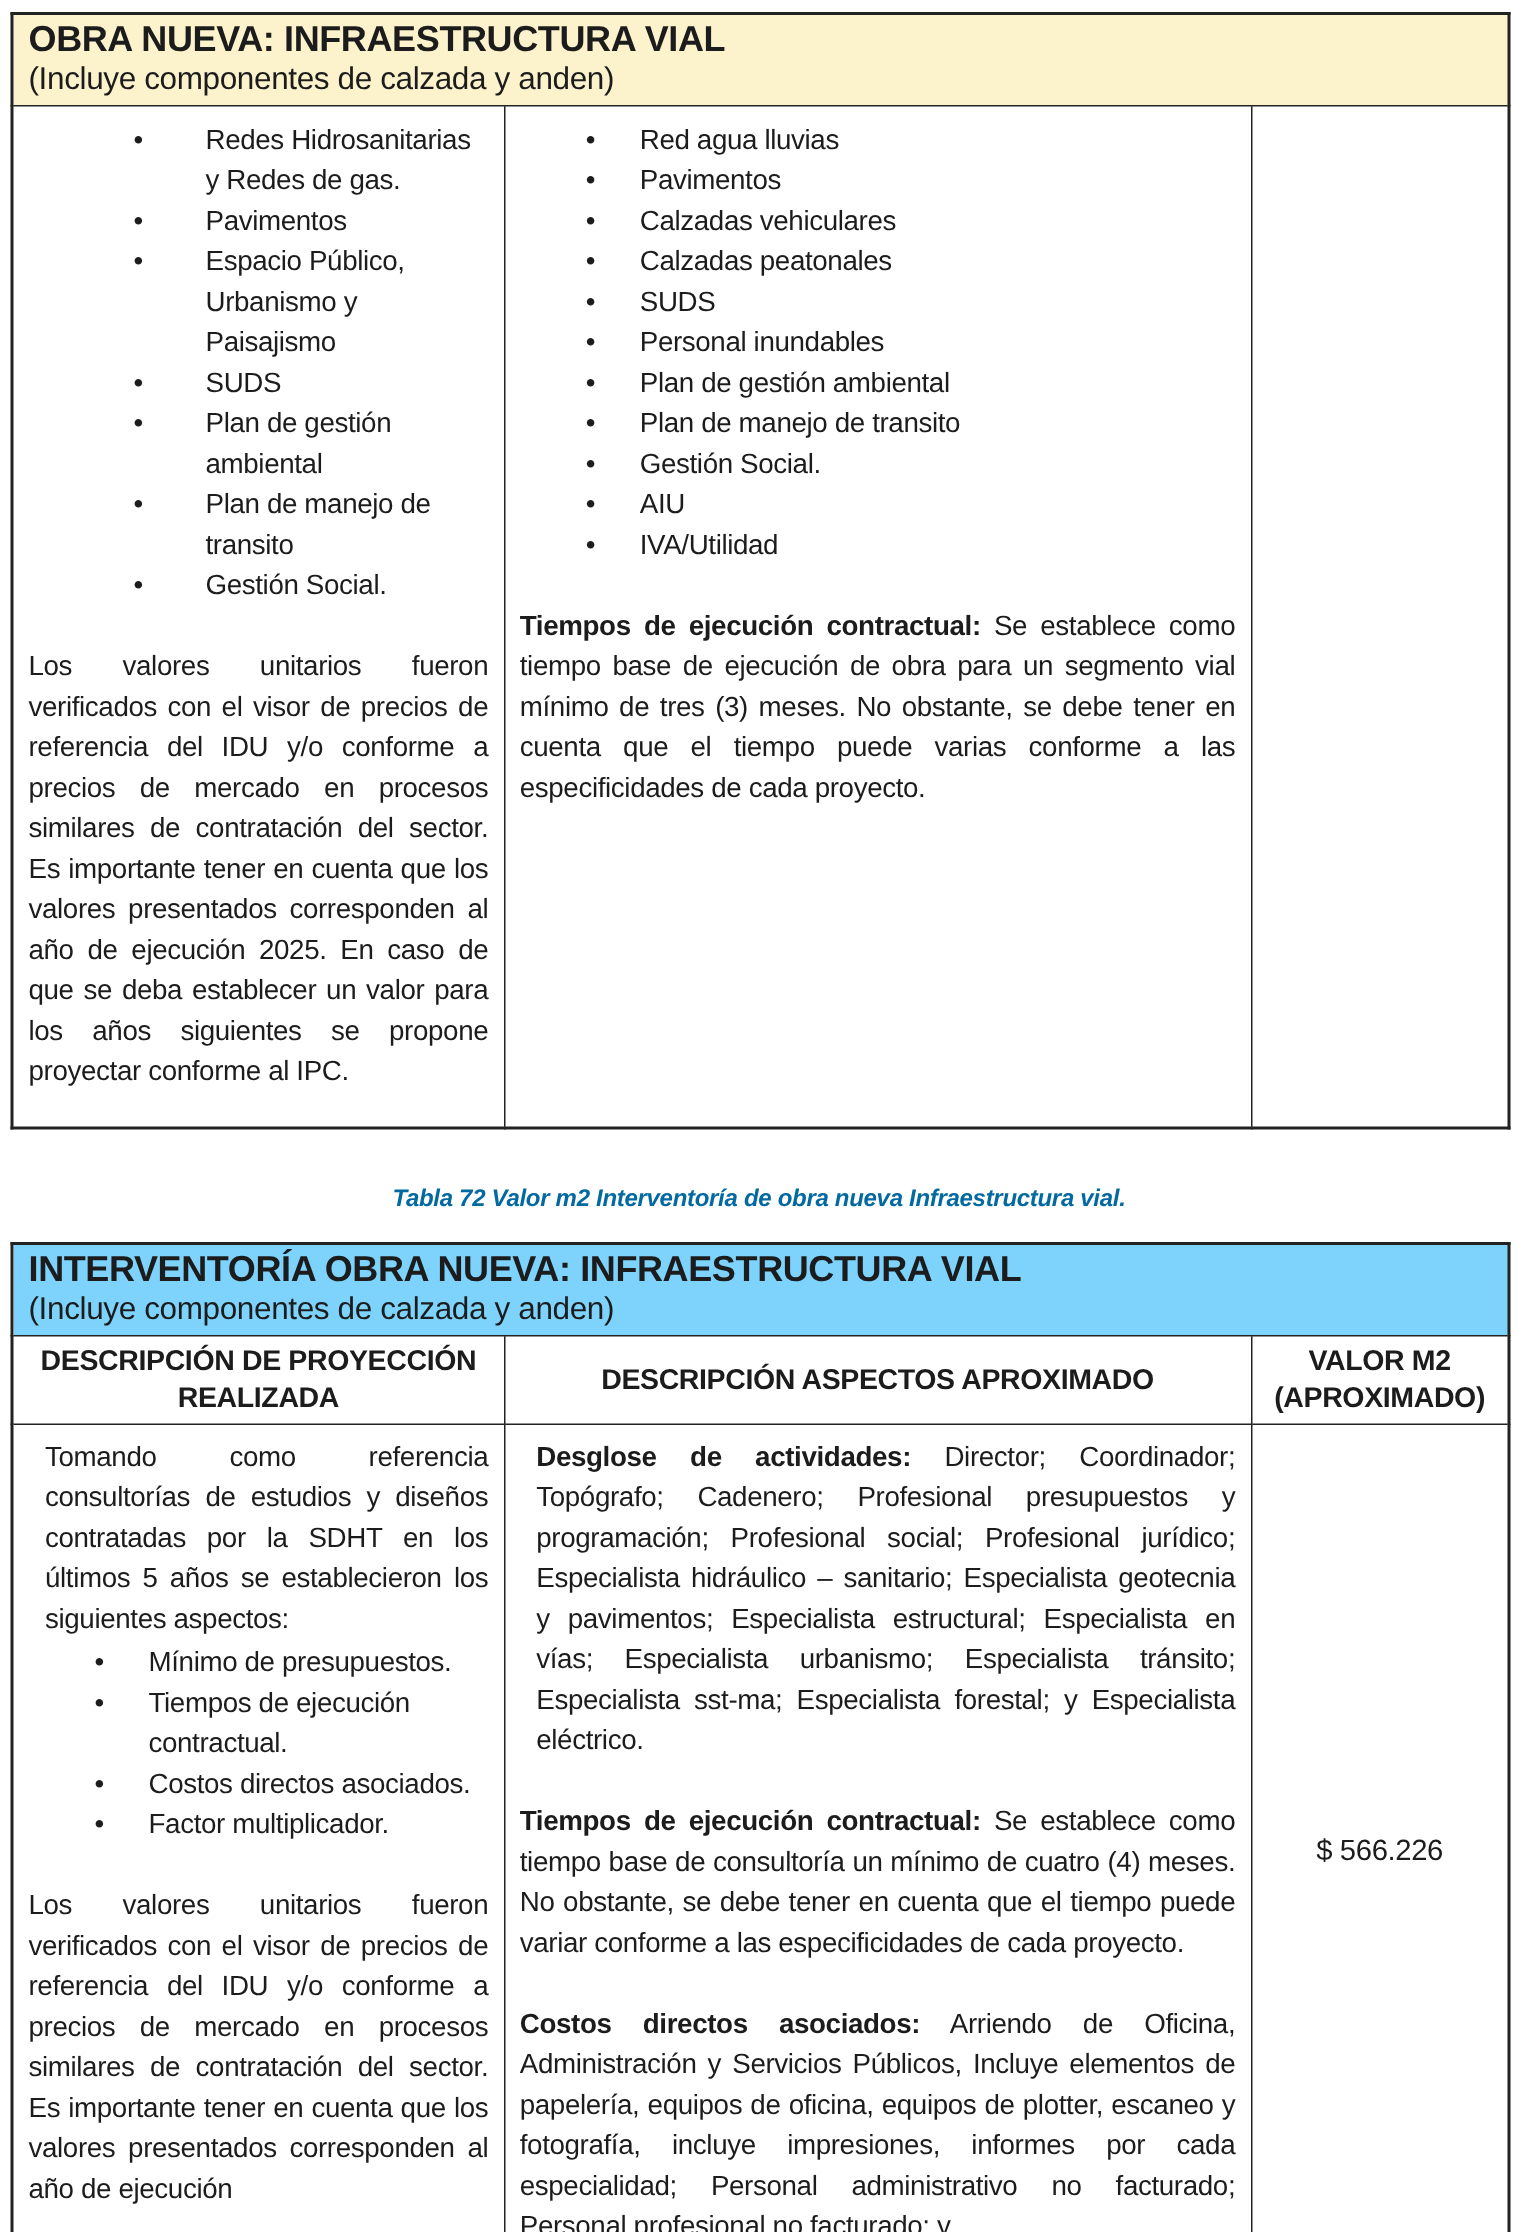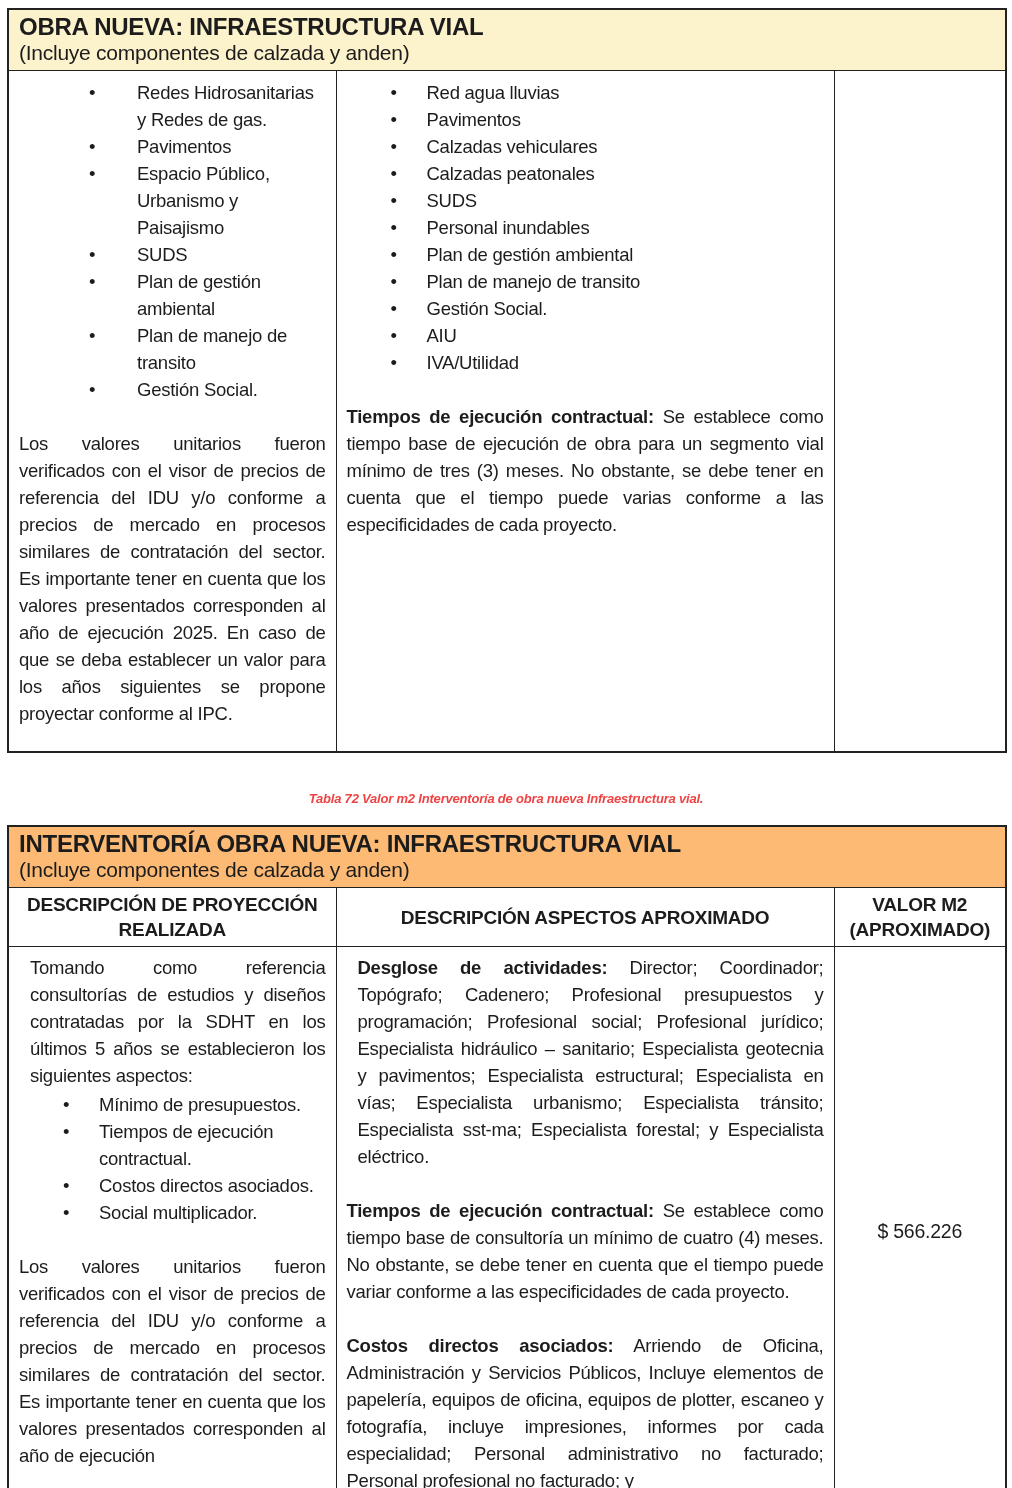--- a/index.html
+++ b/index.html
@@ -34,22 +34,22 @@
   .list-std li::before{content:"\2022";position:absolute;left:44px;}
 
   
   p.just{margin:27px 0 0 0;text-align:justify;line-height:27px;}
   p.first{margin-top:1px;margin-left:11px;}
   .lead{font-weight:bold;}
 
   
   .caption{
     margin:38px 0 19px 0;text-align:center;
-    color:#ef4444;font-style:italic;font-weight:bold;
-    font-size:13px;letter-spacing:-0.2px;
+    color:#0369a1;font-style:italic;font-weight:bold;
+    font-size:16px;letter-spacing:-0.2px;
   }
 
   
   .colhead td{
     font-weight:bold;text-align:center;vertical-align:middle;
     height:50px;line-height:25px;font-size:19px;padding:4px 6px;
   }
   .t2-body td{height:556px;}
   .value-cell{vertical-align:middle !important;text-align:center;font-size:19.5px;}
 </style>
@@ -108,38 +108,38 @@
   <div class="caption">Tabla 72 Valor m2 Interventoría de obra nueva Infraestructura vial.</div>
 
   <table>
     <colgroup>
         <col class="col-w1">
         <col class="col-w2">
         <col class="col-w3">
       </colgroup>
     <tbody>
       <tr class="band">
-        <td colspan="3" style="background:#fdba74;">
+        <td colspan="3" style="background:#7dd3fc;">
           <span class="band-title">INTERVENTORÍA OBRA NUEVA: INFRAESTRUCTURA VIAL</span>
           <span class="band-sub">(Incluye componentes de calzada y anden)</span>
         </td>
       </tr>
       <tr class="colhead">
         <td>DESCRIPCIÓN DE PROYECCIÓN REALIZADA</td>
         <td>DESCRIPCIÓN ASPECTOS APROXIMADO</td>
         <td>VALOR M2 (APROXIMADO)</td>
       </tr>
       <tr class="t2-body">
         <td>
           <p class="just first">Tomando como referencia consultorías de estudios y diseños contratadas por la SDHT en los últimos 5 años se establecieron los siguientes aspectos:</p>
           <ul class="list list-std">
             <li>Mínimo de presupuestos.</li>
             <li>Tiempos de ejecución contractual.</li>
             <li>Costos directos asociados.</li>
-            <li>Social multiplicador.</li>
+            <li>Factor multiplicador.</li>
           </ul>
           <p class="just">Los valores unitarios fueron verificados con el visor de precios de referencia del IDU y/o conforme a precios de mercado en procesos similares de contratación del sector. Es importante tener en cuenta que los valores presentados corresponden al año de ejecución</p>
         </td>
         <td>
           <p class="just first"><span class="lead">Desglose de actividades:</span><span> Director; Coordinador; Topógrafo; Cadenero; Profesional presupuestos y programación; Profesional social; Profesional jurídico; Especialista hidráulico – sanitario; Especialista geotecnia y pavimentos; Especialista estructural; Especialista en vías; Especialista urbanismo; Especialista tránsito; Especialista sst-ma; Especialista forestal; y Especialista eléctrico.</span></p>
           <p class="just"><span class="lead">Tiempos de ejecución contractual:</span><span> Se establece como tiempo base de consultoría un mínimo de cuatro (4) meses. No obstante, se debe tener en cuenta que el tiempo puede variar conforme a las especificidades de cada proyecto.</span></p>
           <p class="just"><span class="lead">Costos directos asociados:</span><span> Arriendo de Oficina, Administración y Servicios Públicos, Incluye elementos de papelería, equipos de oficina, equipos de plotter, escaneo y fotografía, incluye impresiones, informes por cada especialidad; Personal administrativo no facturado; Personal profesional no facturado; y</span></p>
         </td>
         <td class="value-cell">$ 566.226</td>
       </tr>

